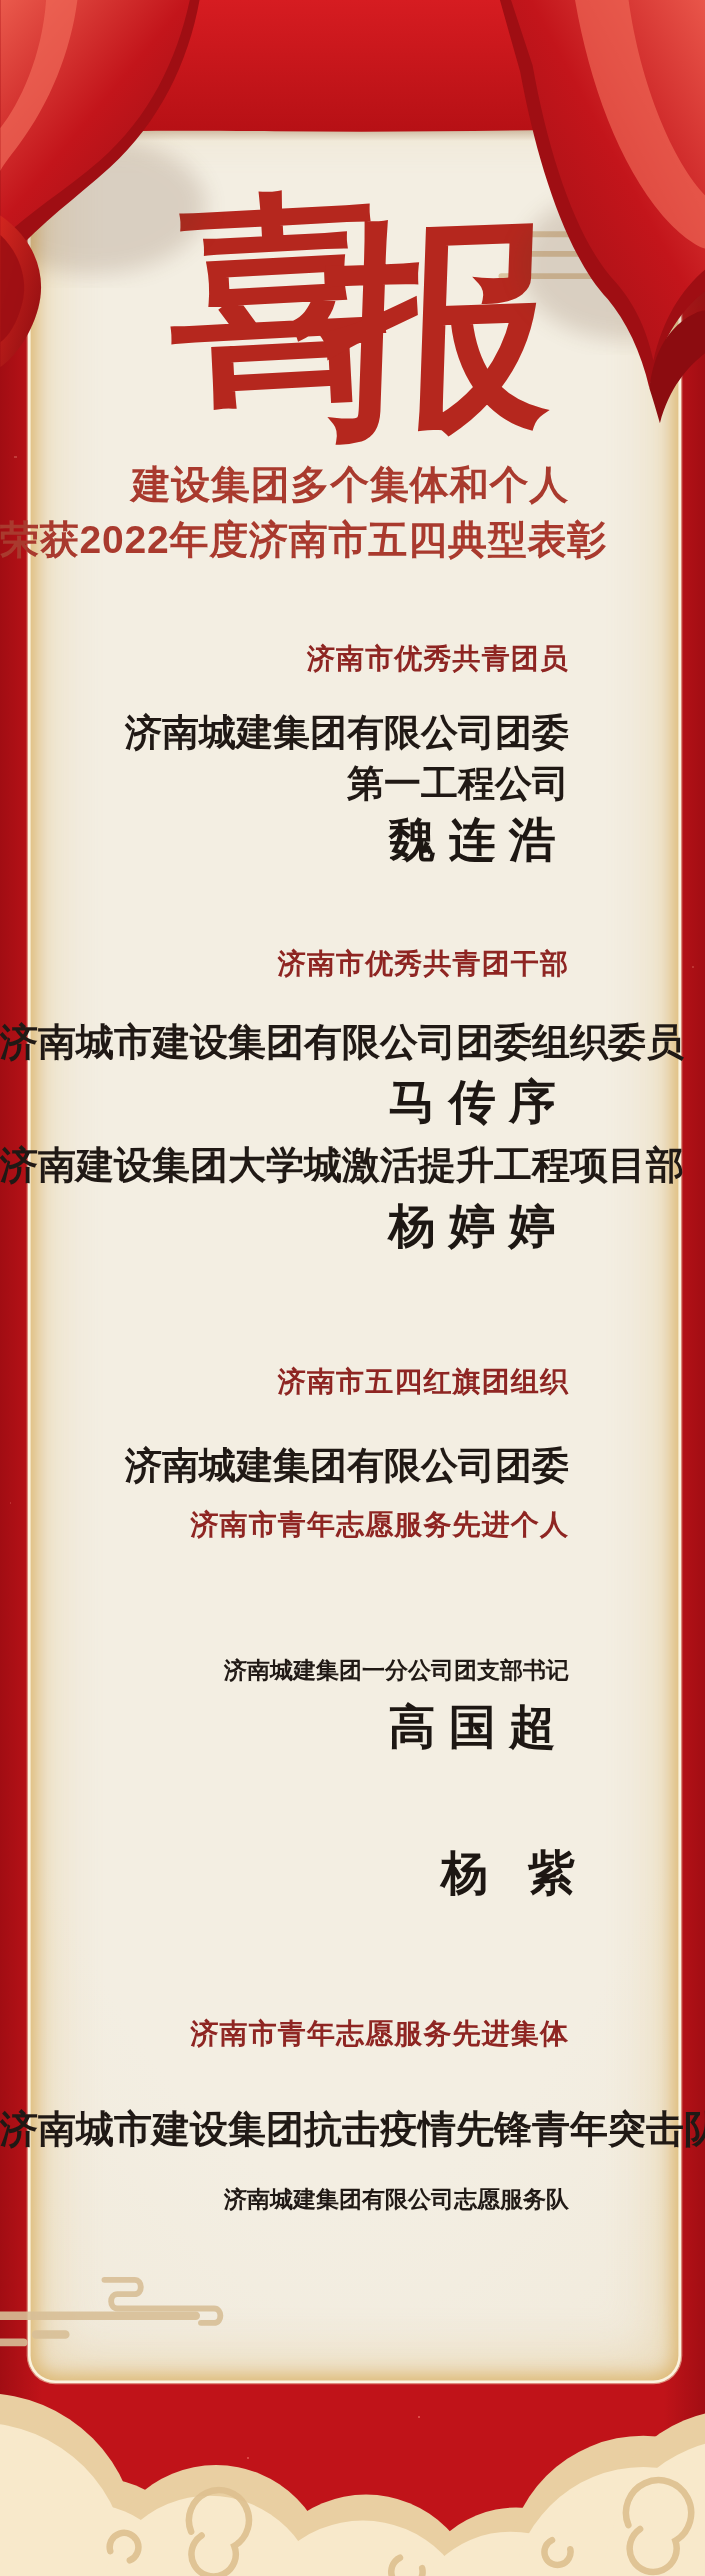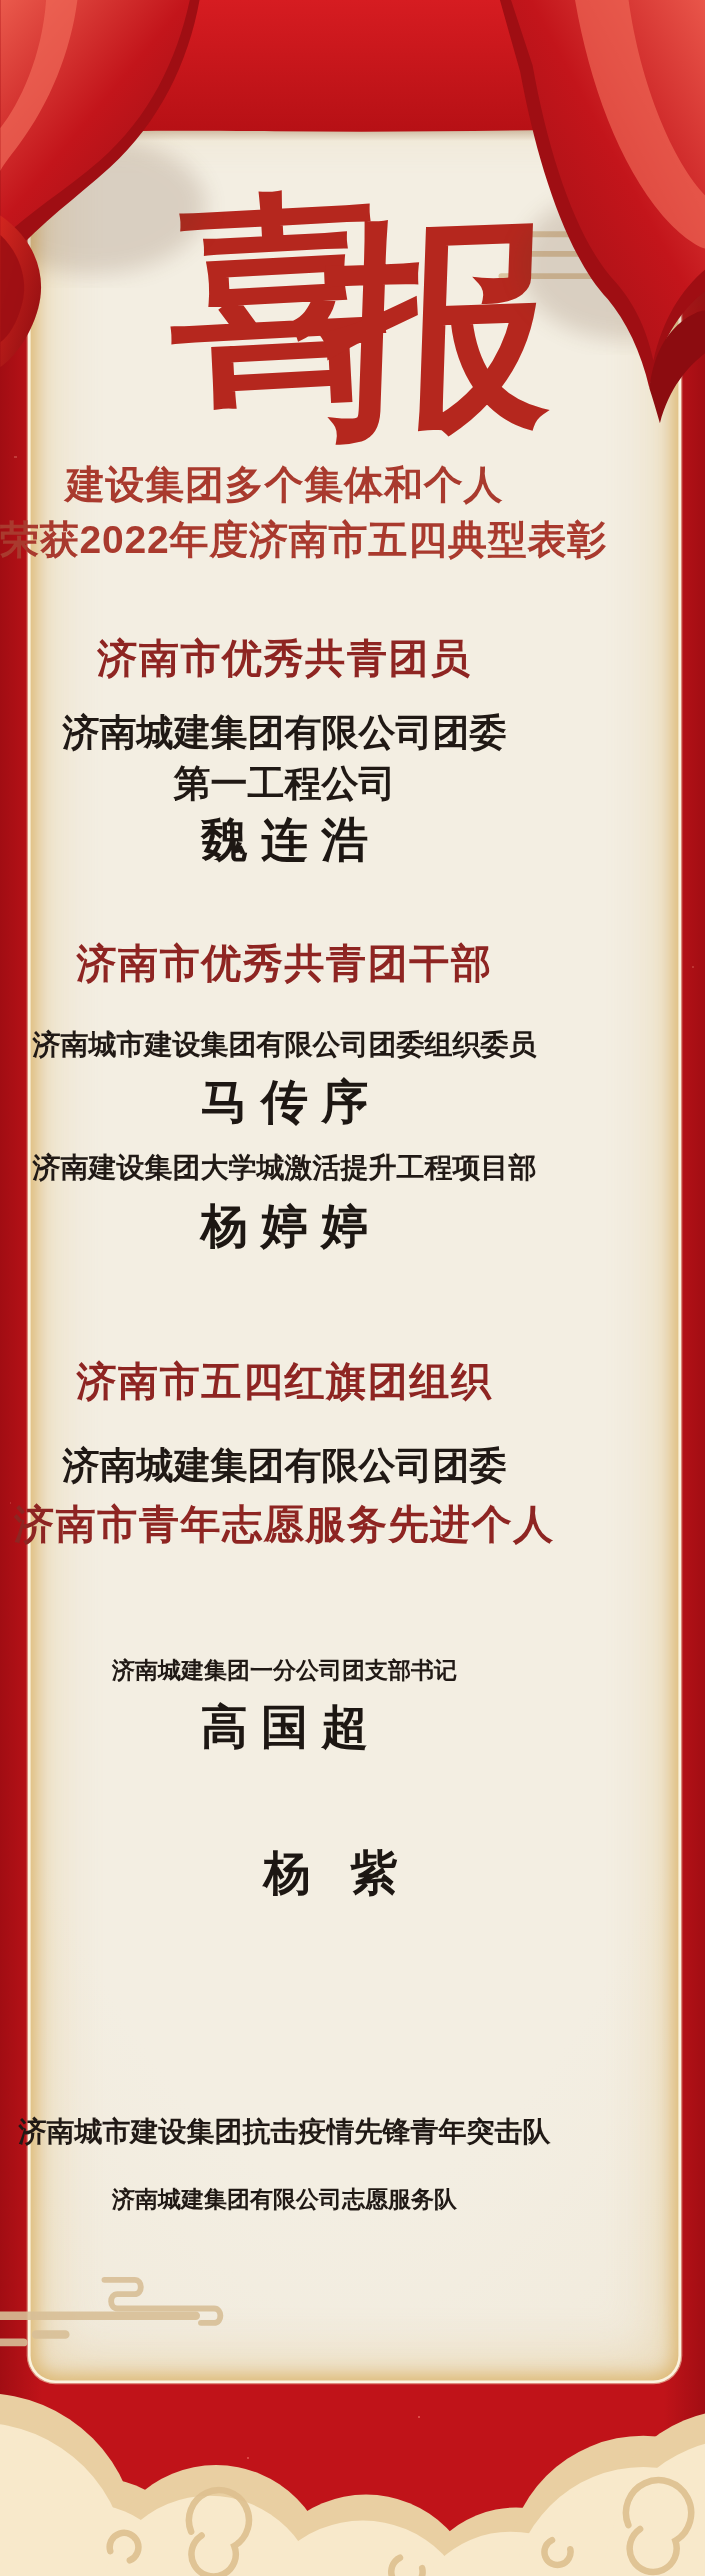--- a/index.html
+++ b/index.html
@@ -29,42 +29,42 @@
       inset 0 0 17px 7.8px #ddb873,
       inset 0 0 47px 26px rgba(221,184,115,.32);
     z-index:1;
   }
   svg.deco{position:absolute;z-index:4;}
   .meander-right{left:487px;top:212px;}
   .meander-left{left:0px;top:2272px;}
   .curtain{position:absolute;left:0;top:0;z-index:30;}
   .clouds{position:absolute;left:0;top:2315px;z-index:30;}
 
-  .txt{position:absolute;left:0;width:569px;text-align:center;white-space:nowrap;z-index:10;}
+  .txt{position:absolute;left:0;width:569px;text-align:right;white-space:nowrap;z-index:10;}
   .title-char{
     position:absolute;z-index:10;
     font-family:"Liberation Serif", serif;font-weight:700;
     color:#b5271e;line-height:1;
   }
   .char-xi{left:169px;top:191px;font-size:221px;transform:rotate(-3deg);}
   .char-bao{left:325px;top:216px;font-size:227px;transform:rotate(-2deg) skewX(-4deg);}
   .subtitle{
     top:457px;
     font-family:"Liberation Sans", sans-serif;font-weight:900;
     font-size:39px;line-height:55px;color:#a93a2e;letter-spacing:.02em;
   }
   .heading{
     font-family:"Liberation Sans", sans-serif;font-weight:900;
-    font-size:40px;line-height:39px;color:#8e2522;letter-spacing:.04em;
+    font-size:28px;line-height:39px;color:#8e2522;letter-spacing:.04em;
   }
   .org{
     font-family:"Liberation Serif", serif;font-weight:700;
     font-size:37px;line-height:41px;color:#201915;
   }
-  .org.long{font-size:28px;}
+  .org.long{font-size:38px;font-family:Liberation Mono, monospace;}
   .org.mid{font-size:23px;}
   .name{
     font-family:"Liberation Serif", serif;font-weight:700;
     font-size:47px;line-height:51px;color:#1d1713;letter-spacing:.28em;text-indent:.28em;
   }
   .name.wide{letter-spacing:.85em;text-indent:.85em;margin-left:46px;}
 </style>
 </head>
 <body>
 
@@ -109,20 +109,21 @@
   <div class="txt name" style="top:1201px">杨婷婷</div>
 
   <div class="txt heading" style="top:1362px">济南市五四红旗团组织</div>
   <div class="txt org" style="top:1445px">济南城建集团有限公司团委</div>
 
   <div class="txt heading" style="top:1505px">济南市青年志愿服务先进个人</div>
   <div class="txt org mid" style="top:1650px">济南城建集团一分公司团支部书记</div>
   <div class="txt name" style="top:1702px">高国超</div>
   <div class="txt name wide" style="top:1848px">杨紫</div>
 
+  <div class="txt heading" style="top:2014px">济南市青年志愿服务先进集体</div>
   <div class="txt org long" style="top:2111px">济南城市建设集团抗击疫情先锋青年突击队</div>
   <div class="txt org mid" style="top:2179px">济南城建集团有限公司志愿服务队</div>
 
   <svg class="curtain" width="706" height="431" viewBox="0 0 1080 660" fill="none">
     <defs>
       <linearGradient id="gb" x1="0" y1="0" x2="0" y2="1">
         <stop offset="0" stop-color="#d61c21"></stop>
           <stop offset="1" stop-color="#b61015"></stop>
       </linearGradient>
       <linearGradient id="gl" x1="0" y1="0" x2="0.85" y2="0.9">

